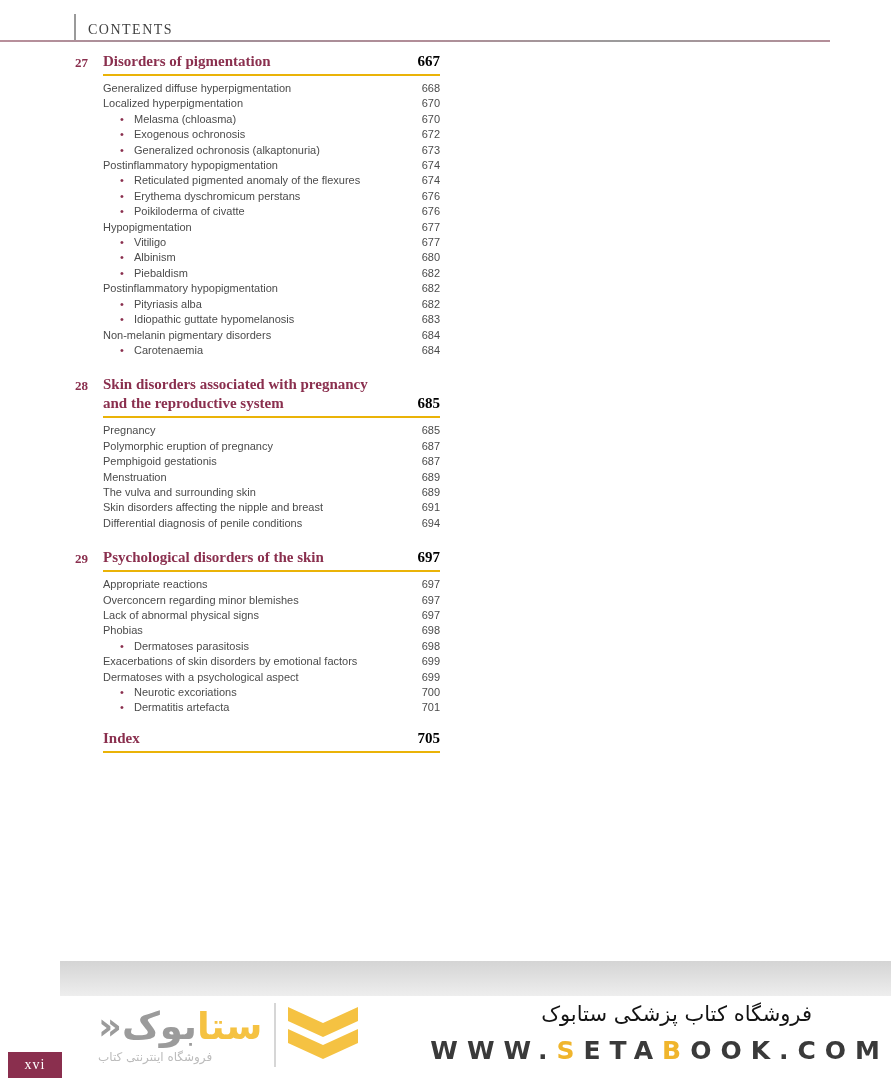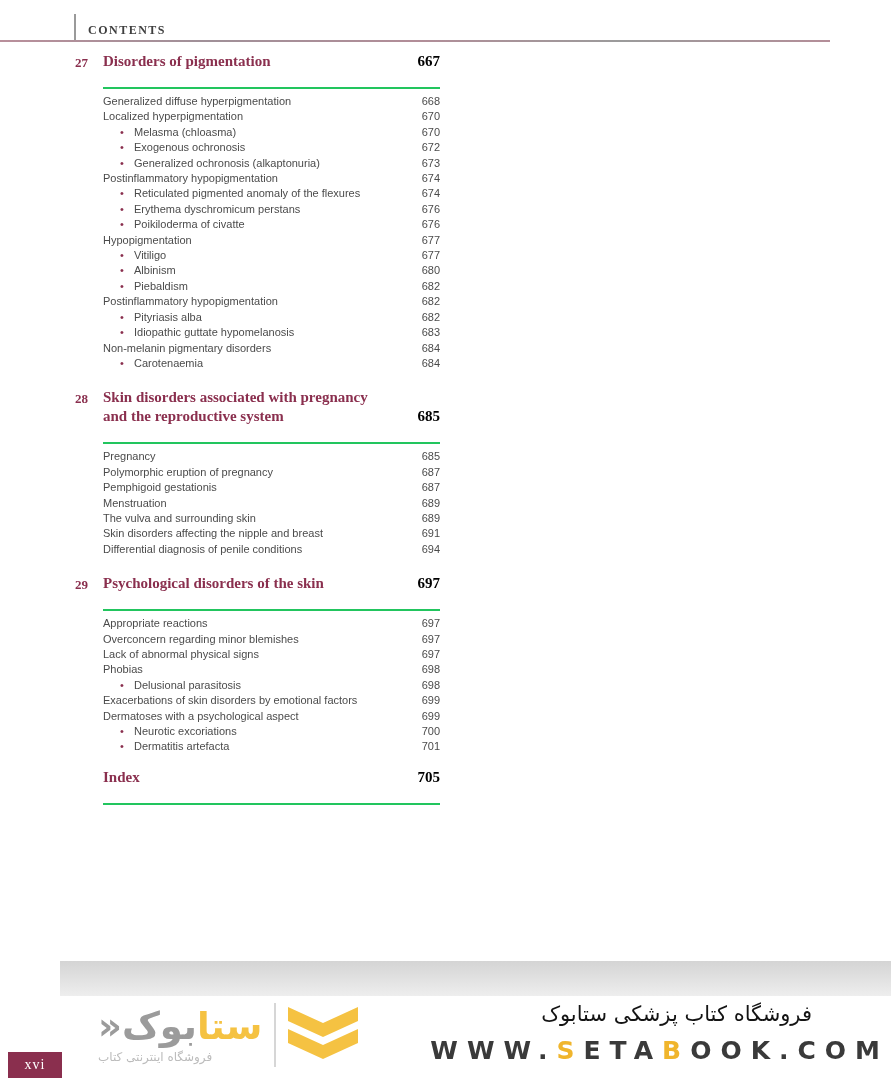--- a/index.html
+++ b/index.html
@@ -3,33 +3,33 @@
 <meta charset="utf-8">
 <style>
   * { margin:0; padding:0; box-sizing:border-box; }
   html,body { width:891px; height:1080px; background:#ffffff; overflow:hidden;
               font-family:"Liberation Sans", sans-serif; }
   .page { position:relative; width:891px; height:1080px; background:#ffffff; }
 
   
   .hdr { position:absolute; left:74px; top:14px; display:flex; align-items:center; }
   .hdr-bar { width:2px; height:26px; background:#9a9a9a; margin-right:12px; }
-  .hdr-title { font-family:"Liberation Serif", serif; font-size:12px; letter-spacing:1.5px;
-               color:#3f3f3f; padding-top:6px;font-weight:bold; }
+  .hdr-title { font-family:"Liberation Serif", serif; font-size:14px; letter-spacing:1.5px;
+               color:#3f3f3f; padding-top:6px; }
   .top-rule { position:absolute; left:0; top:40px; width:830px; height:2px;
               background:linear-gradient(90deg,#b98f9b,#a09098,#b28d98,#9b9b9b,#b48e99); }
 
   
   .toc { position:absolute; left:75px; top:52px; width:365px; color:#4b4b4b; }
   .chapter { margin-top:0; }
   .chapter + .chapter { margin-top:17px; }
   .ch-head { display:flex; align-items:flex-start; }
   .ch-num { width:28px; flex:0 0 28px; font-family:"Liberation Serif", serif; font-weight:bold;
             font-size:13px; color:#8a2f4e; line-height:19px; padding-top:1px; }
-  .ch-main { flex:1; border-bottom:2px solid #22c55e; padding-bottom:16px; }
+  .ch-main { flex:1; border-bottom:2px solid #eab308; padding-bottom:3px; }
   .ch-line { display:flex; justify-content:space-between; align-items:baseline; line-height:19px; }
   .ch-title { font-family:"Liberation Serif", serif; font-weight:bold; font-size:15px; color:#8a2f4e; }
   .ch-page { font-family:"Liberation Serif", serif; font-weight:bold; font-size:15px; color:#000000; }
   .entries { margin-left:28px; margin-top:5px; }
   .row { display:flex; align-items:baseline; line-height:15.4px; font-size:11px; color:#4b4b4b; }
   .row .lbl { flex:1; }
   .row .pg { margin-left:8px; }
   .row.sub { padding-left:17px; }
   .row .bullet { color:#8a2f4e; font-size:11px; width:14px; flex:0 0 14px; }
   .index-block { margin-top:13px; }
@@ -240,21 +240,21 @@
           <div class="row">
             <span class="lbl">Lack of abnormal physical signs</span>
             <span class="pg">697</span>
           </div>
           <div class="row">
             <span class="lbl">Phobias</span>
             <span class="pg">698</span>
           </div>
           <div class="row sub">
             <span class="bullet">•</span>
-            <span class="lbl">Delusional parasitosis</span>
+            <span class="lbl">Dermatoses parasitosis</span>
             <span class="pg">698</span>
           </div>
           <div class="row">
             <span class="lbl">Exacerbations of skin disorders by emotional factors</span>
             <span class="pg">699</span>
           </div>
           <div class="row">
             <span class="lbl">Dermatoses with a psychological aspect</span>
             <span class="pg">699</span>
           </div>

